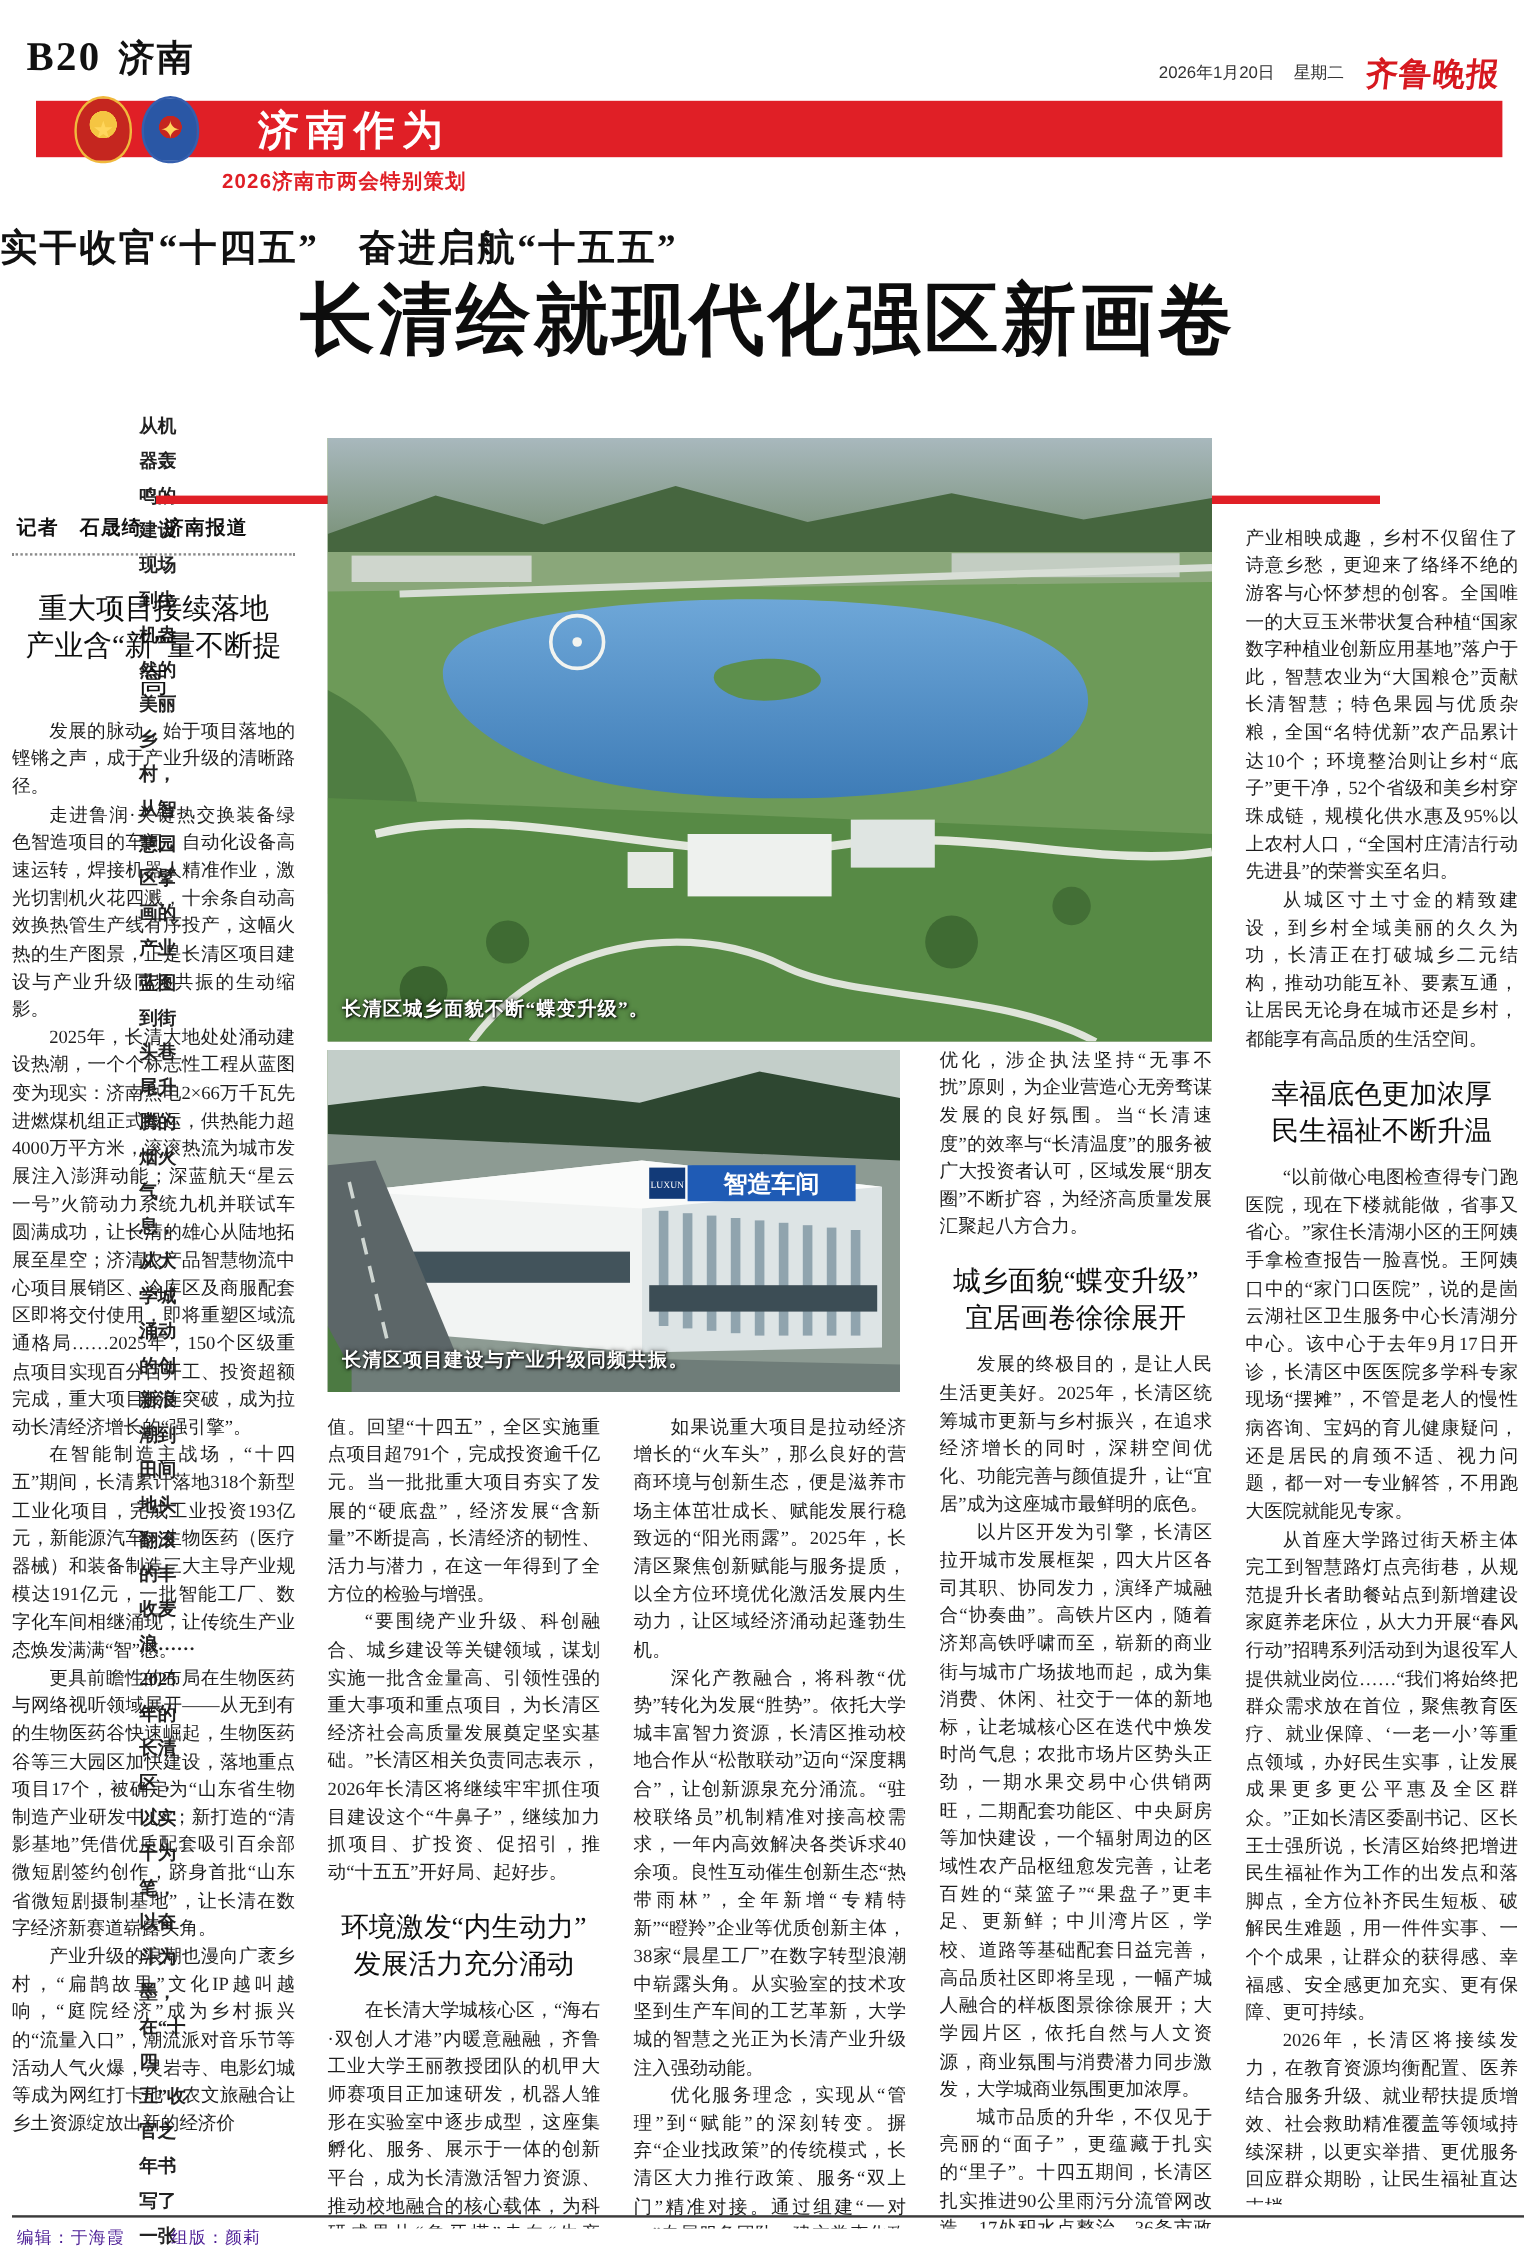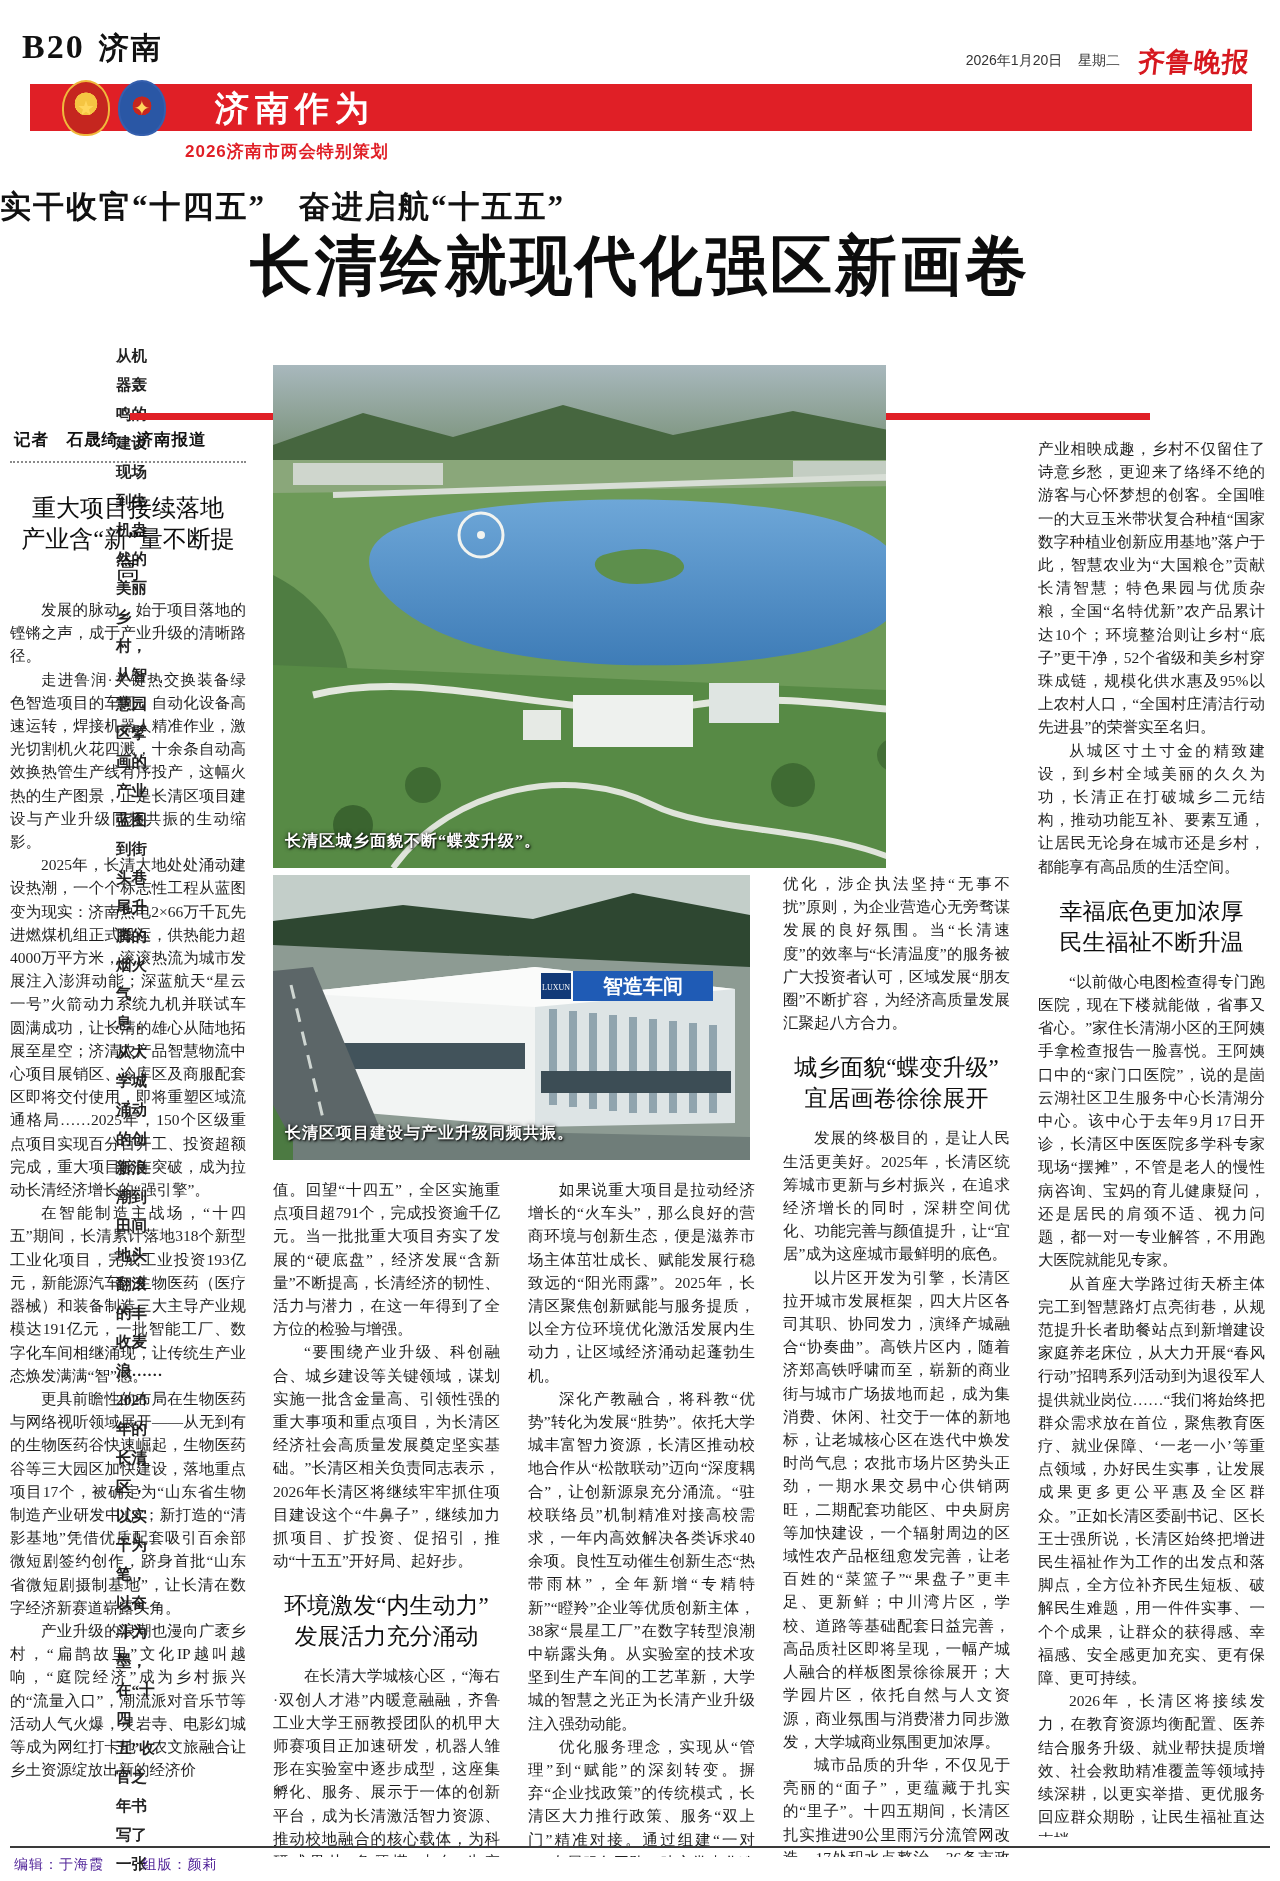--- a/index.html
+++ b/index.html
@@ -37,21 +37,21 @@
   #col3{left:528px;top:1178px;width:227px;height:679px;}
   #col4{left:783px;top:872px;width:227px;height:985px;}
   #col5{left:1038px;top:437px;width:227px;height:1400px;}
   .byline{font-size:16.5px;font-weight:bold;letter-spacing:1px;padding:4px 0 10px 4px;border-bottom:2px dotted #8a8a8a;color:#111;}
   .col-head{font-size:23px;line-height:31px;font-weight:normal;text-align:center;color:#0e0e0e;margin:18px 0 12px;}
   #col1 .col-head{margin-top:30px;font-size:24px;}
   .para{margin:0;font-size:15.5px;line-height:23.2px;text-align:justify;text-indent:2em;color:#1e1e1e;}
   .para.cont{text-indent:0;}
   
   .photo{position:absolute;overflow:hidden;background:#5a7d4b;}
-  #photo-main{left:273px;top:365px;width:613px;height:503px;}
+  #photo-main{left:273px;top:365px;width:737px;height:503px;}
   #photo-bldg{left:273px;top:875px;width:477px;height:285px;}
   .caption{position:absolute;left:12px;bottom:16px;color:#ffffff;font-size:16px;font-weight:bold;letter-spacing:1px;
            text-shadow:1px 1px 2px #000,0 0 4px rgba(0,0,0,.8);}
   
   .foot-rule{position:absolute;left:10px;top:1846px;width:1260px;border-top:2px solid #3a3a3a;}
   .footer{position:absolute;left:14px;top:1856px;font-size:14px;color:#4c1d95;letter-spacing:1px;}
   .footer span{margin-right:34px;}
 </style>
 </head>
 <body>

